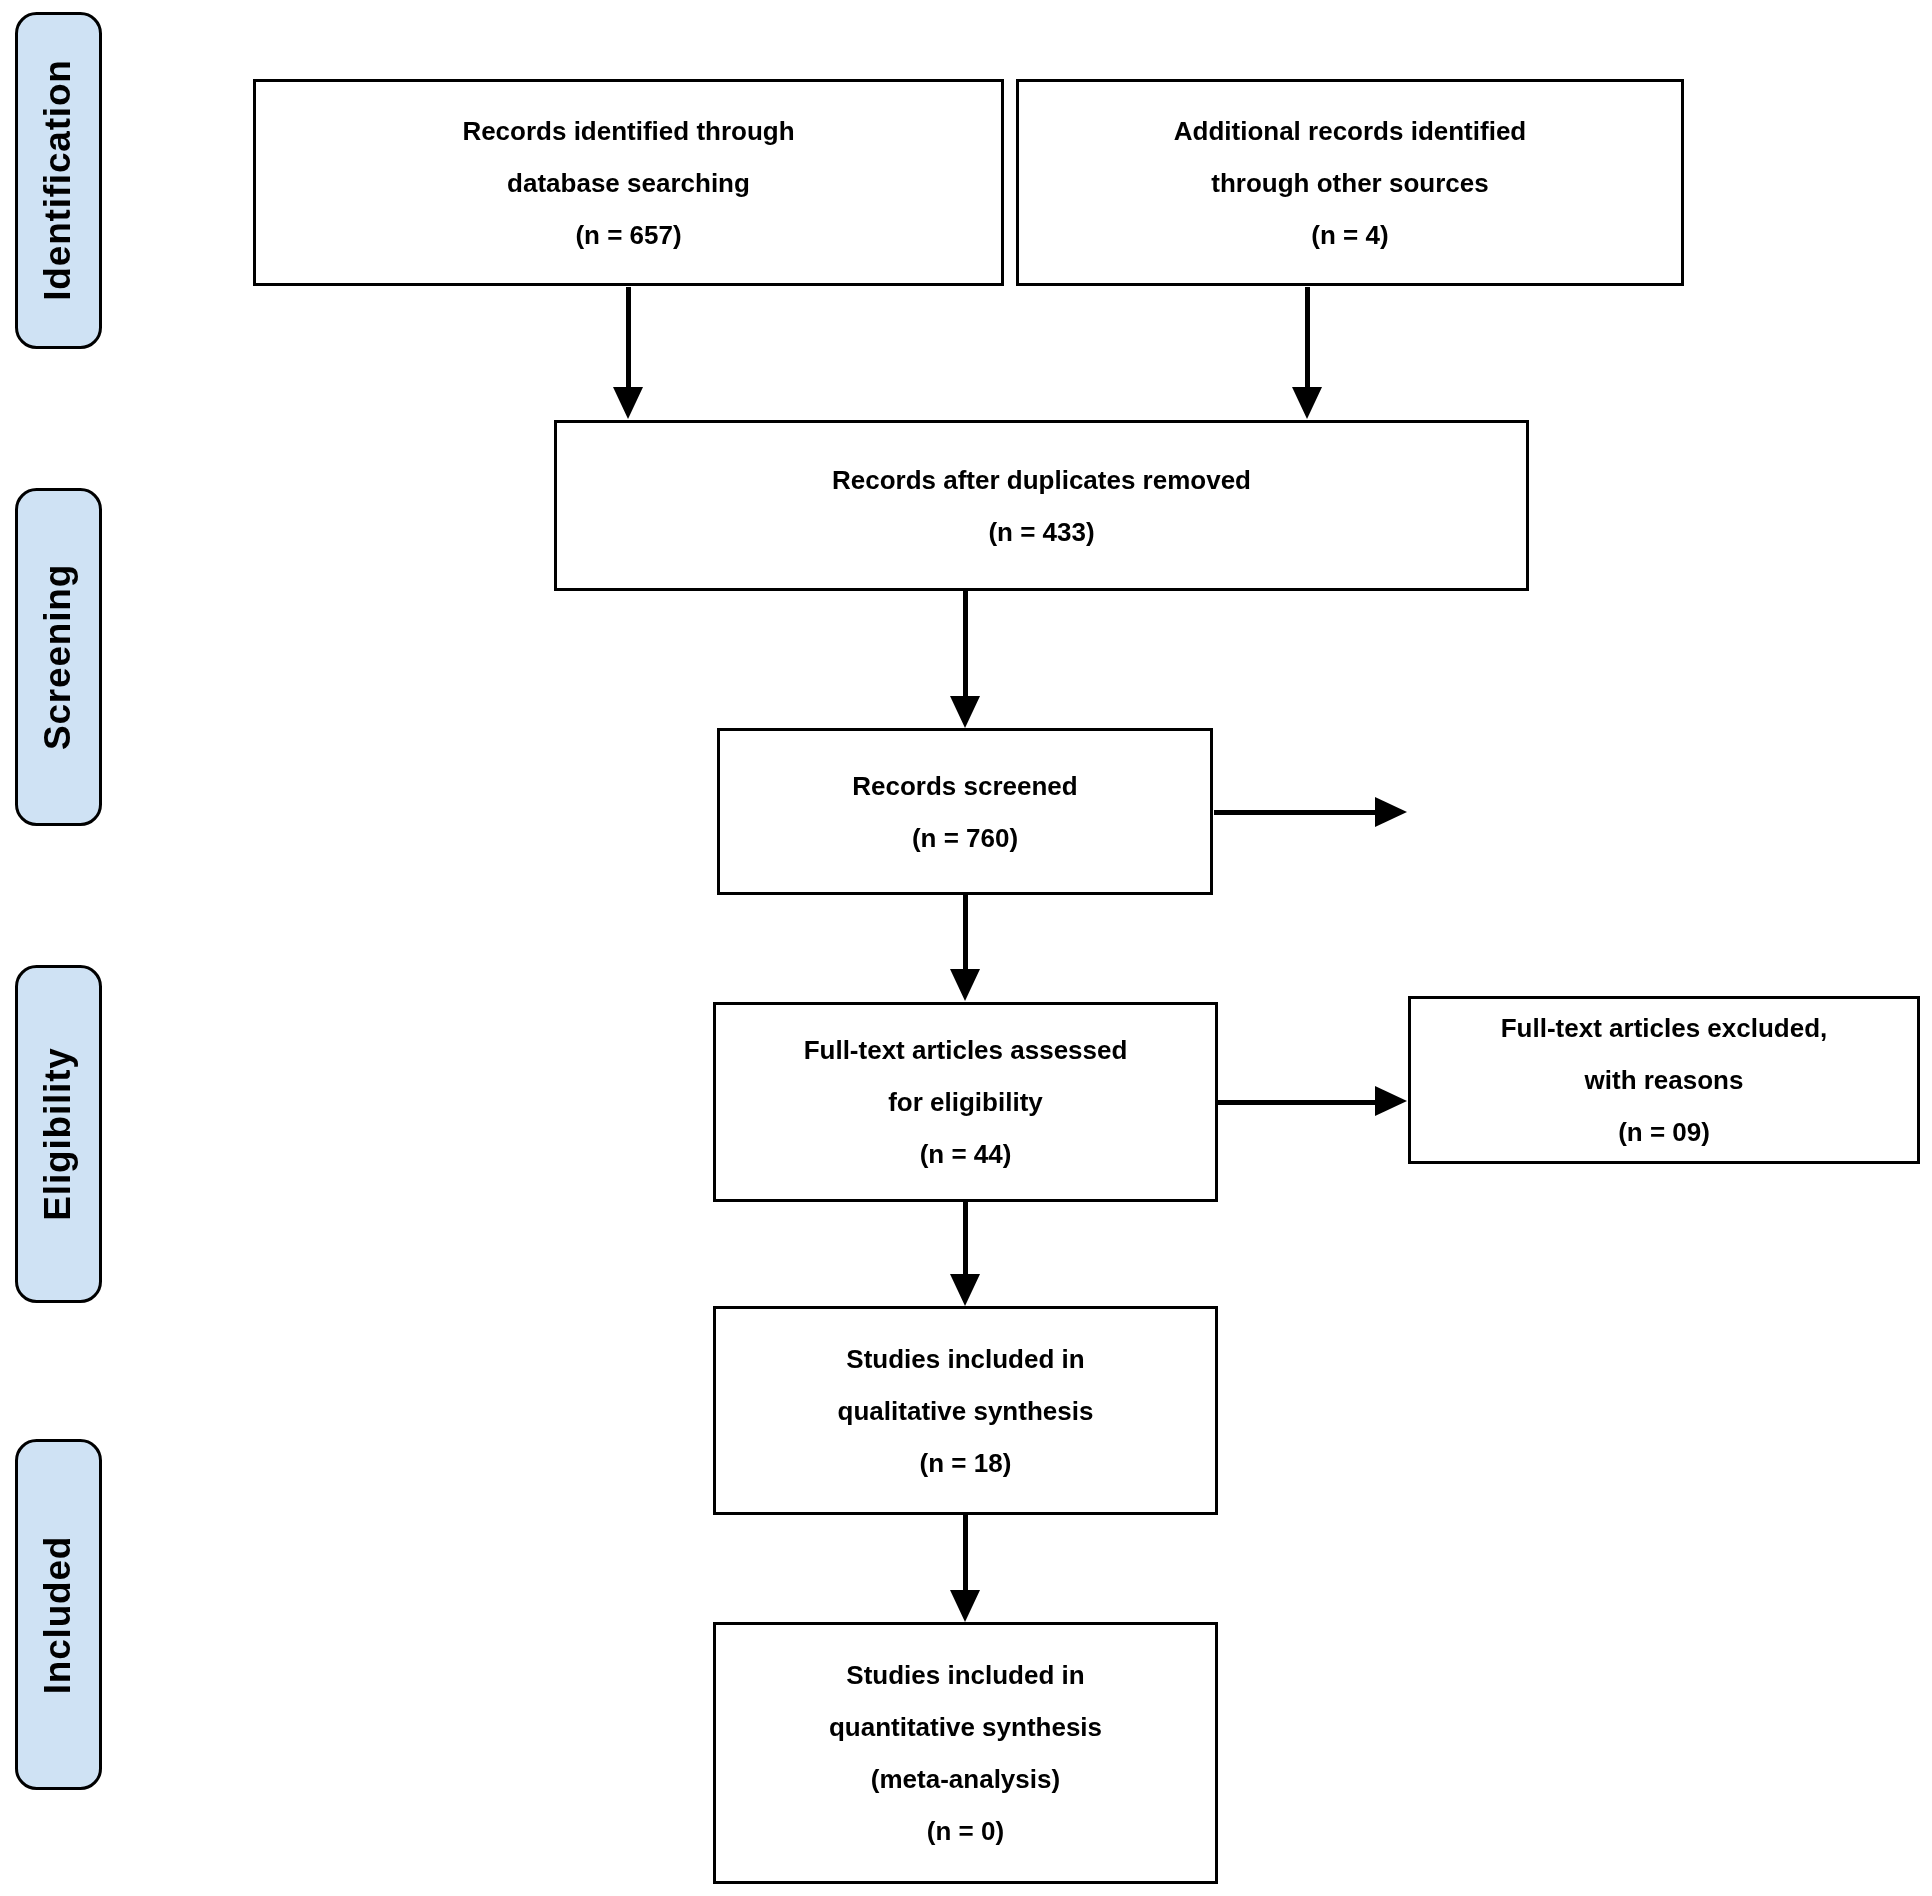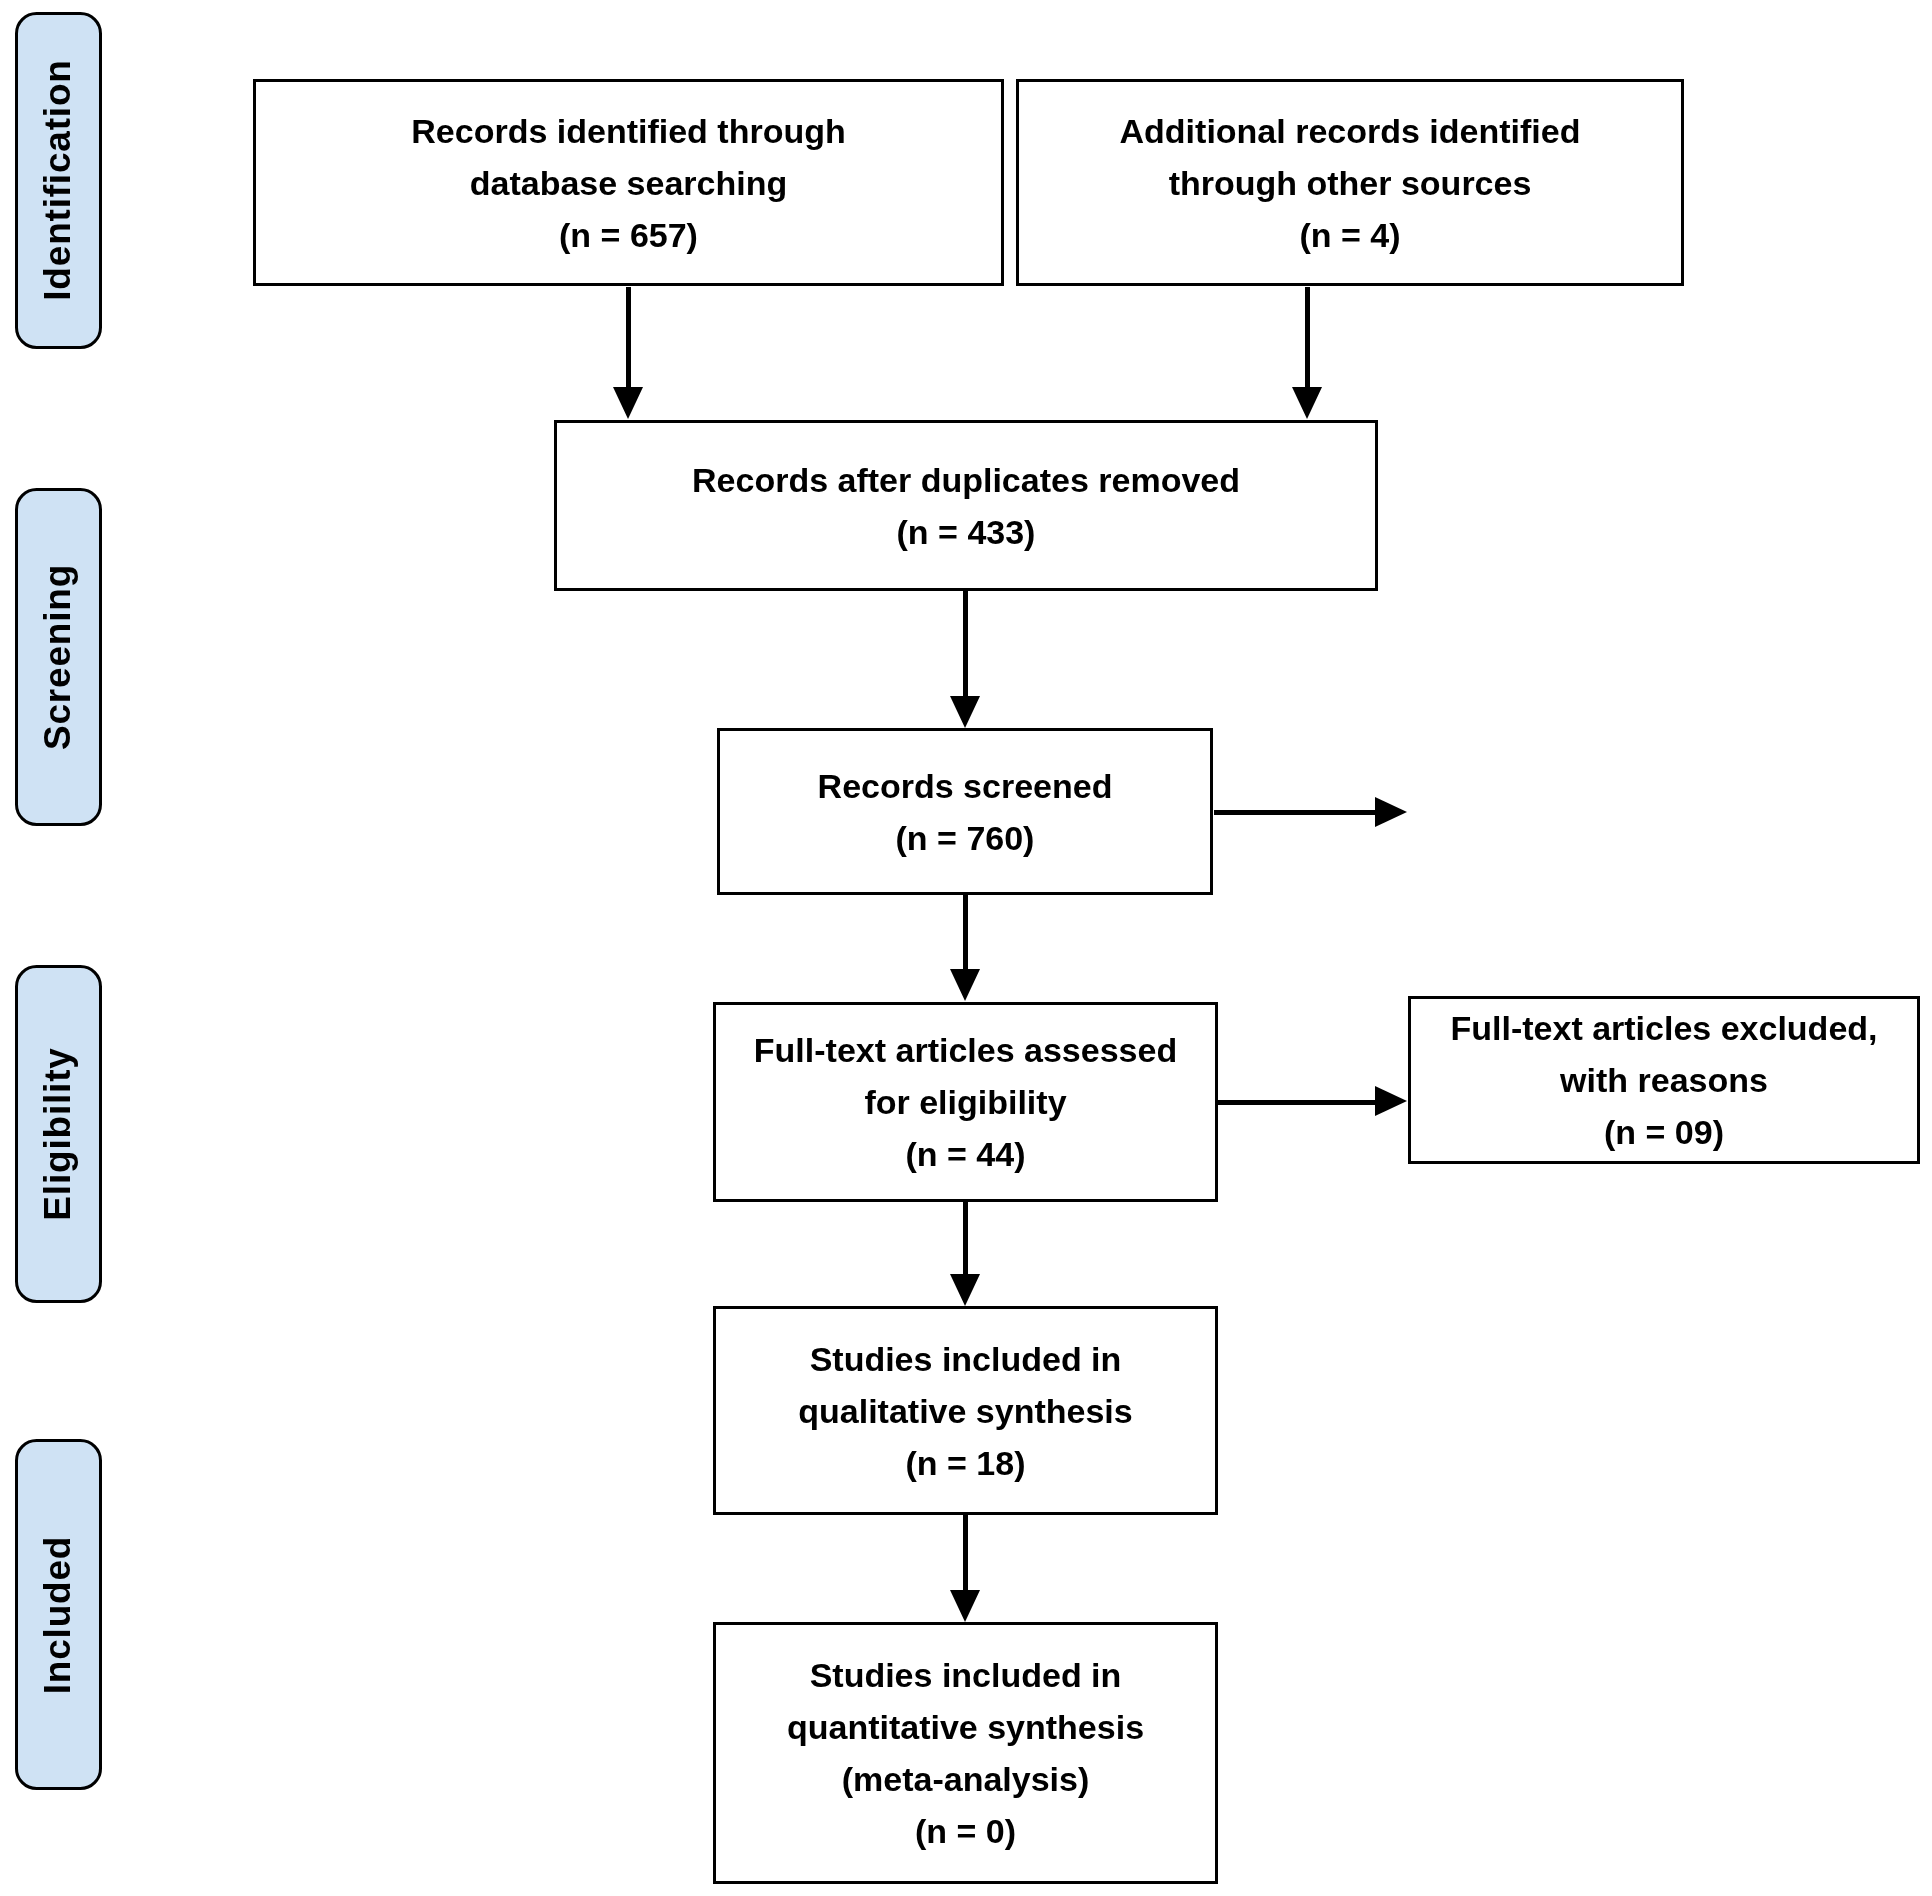--- a/index.html
+++ b/index.html
@@ -41,21 +41,21 @@
   .fbox{
     position:absolute;
     background:var(--box-fill);
     border:3.9px solid var(--line);
     display:flex;
     align-items:center;
     justify-content:center;
     text-align:center;
   }
   .fbox-text{
-    font-size:34px;
+    font-size:26px;
     line-height:52px;
     font-weight:700;
     color:#000;
     white-space:pre-line;
     padding:0 7.7px;
   }
   
   .shaft{ position:absolute; background:var(--line); }
   .arrow-down{
     position:absolute; width:0; height:0;
@@ -93,21 +93,21 @@
 database searching
 (n = 657)</div>
   </div>
 
   <div class="fbox" style="left:1016px;top:79px;width:668px;height:207px">
     <div class="fbox-text">Additional records identified
 through other sources
 (n = 4)</div>
   </div>
 
-  <div class="fbox" style="left:554px;top:420px;width:824px;height:171px">
+  <div class="fbox" style="left:554px;top:420px;width:975px;height:171px">
     <div class="fbox-text">Records after duplicates removed
 (n = 433)</div>
   </div>
 
   <div class="fbox" style="left:717px;top:728px;width:496px;height:167px">
     <div class="fbox-text">Records screened
 (n = 760)</div>
   </div>
 
 

